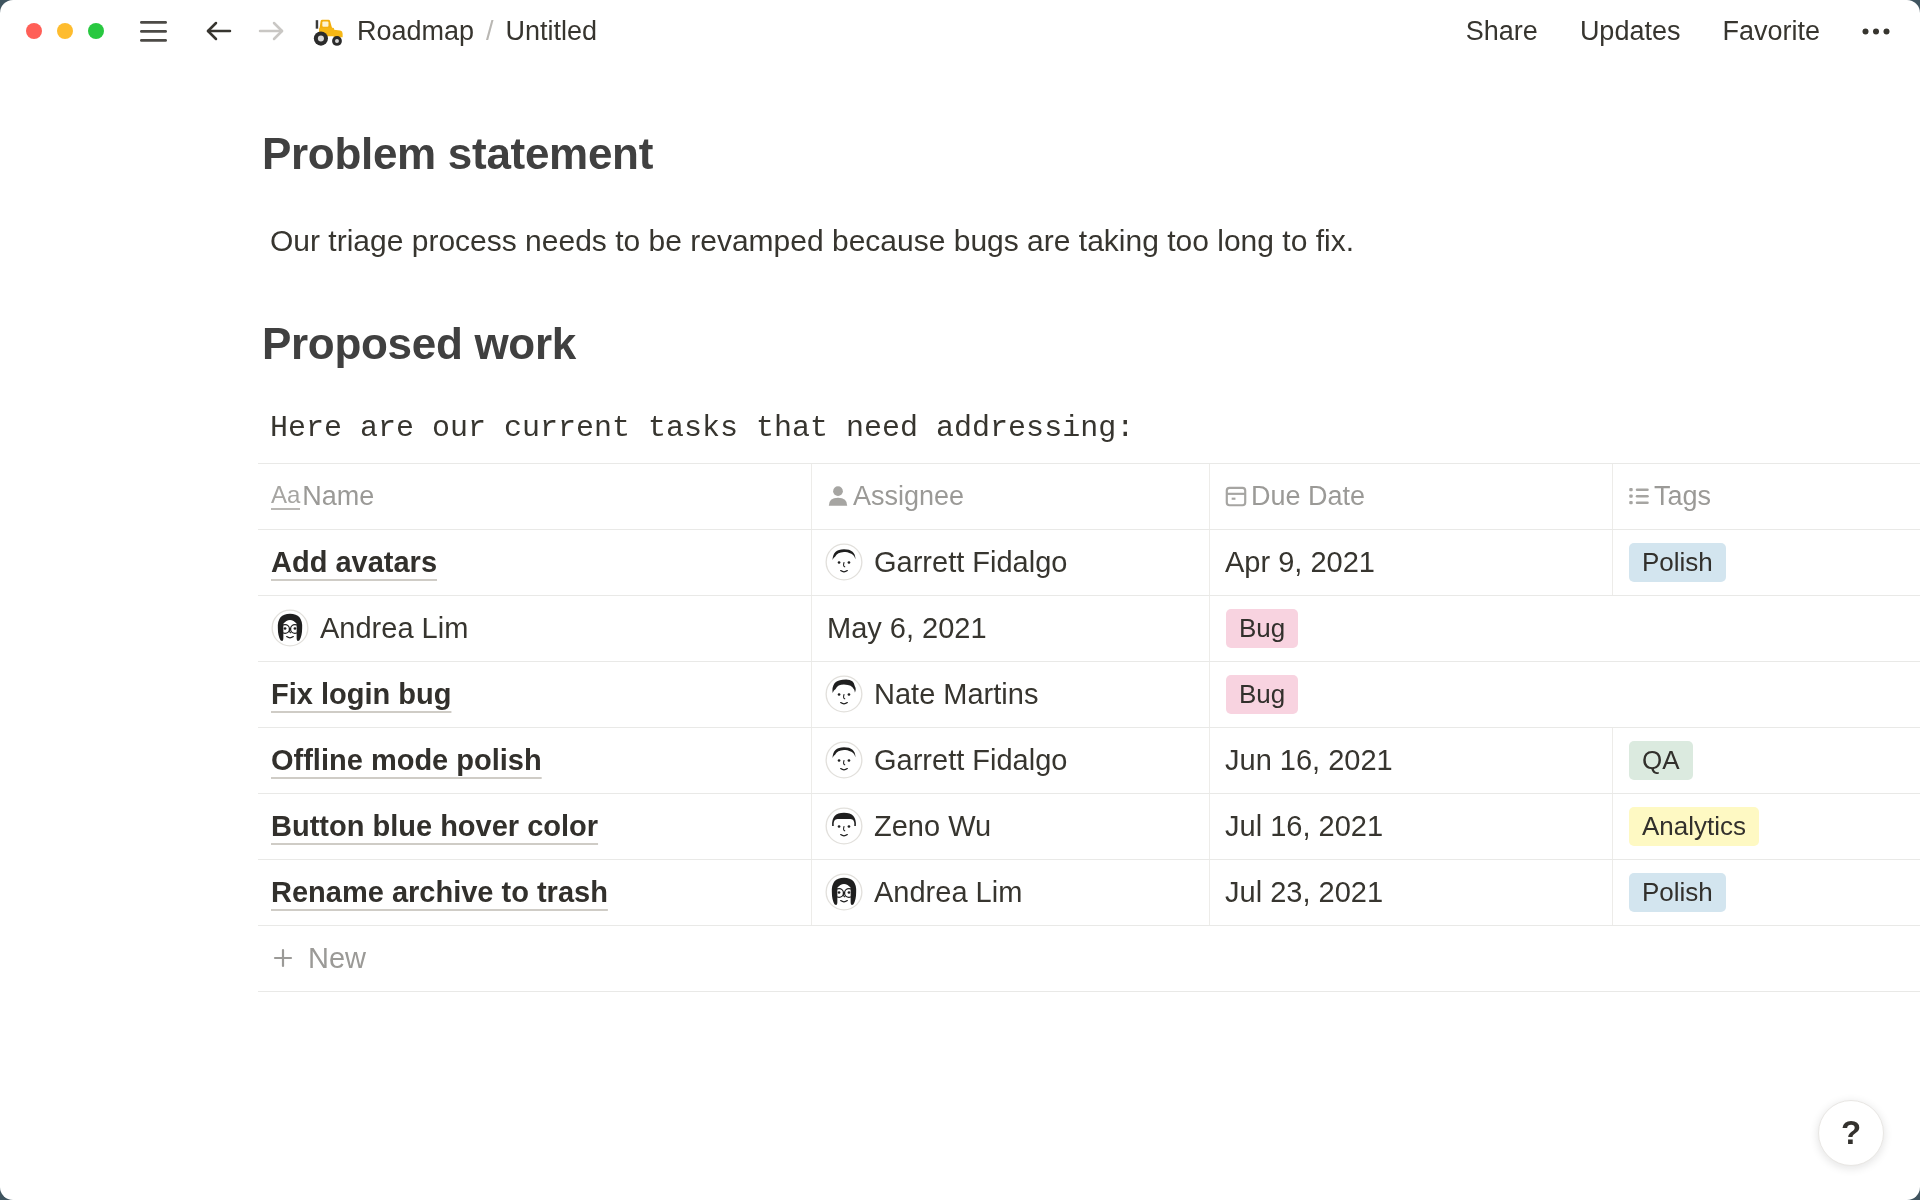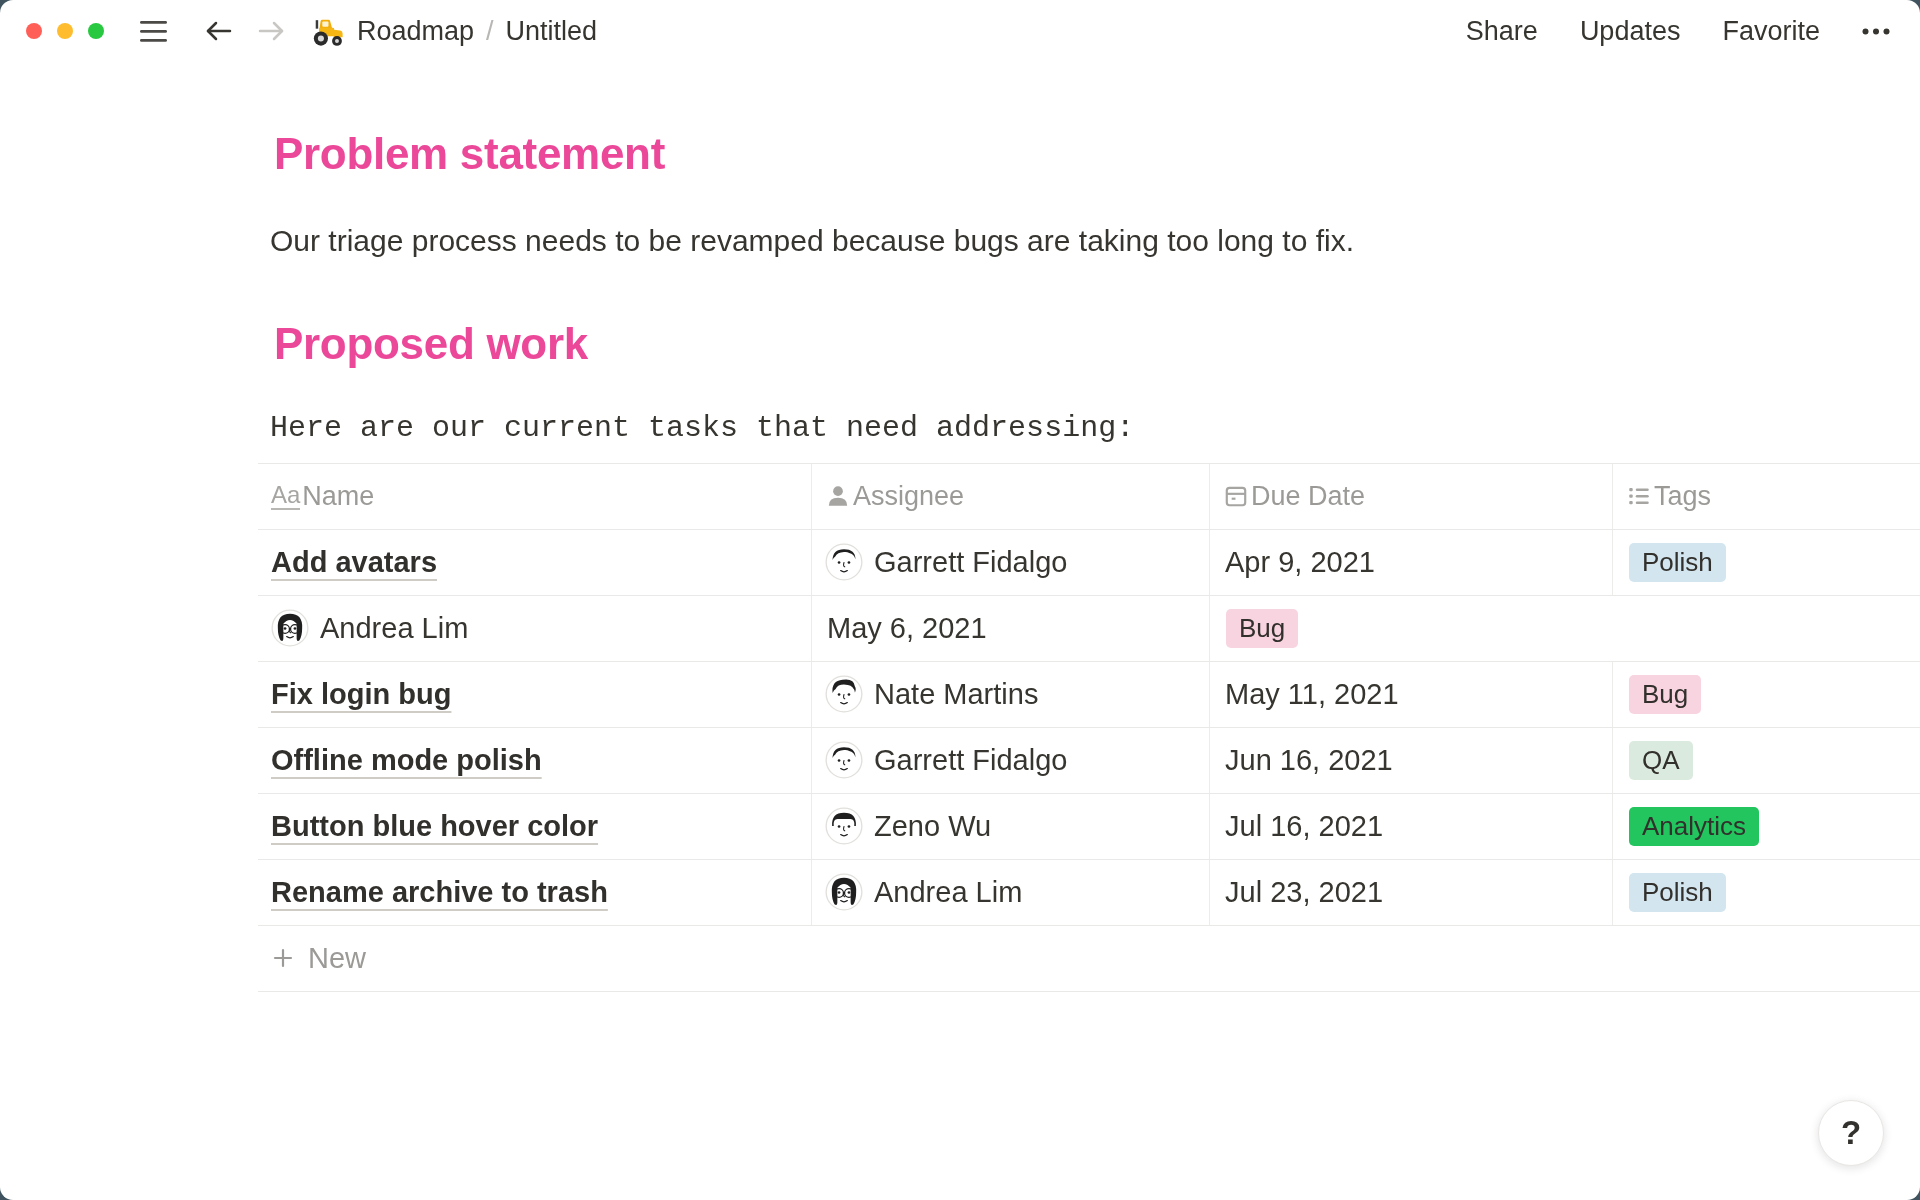--- a/index.html
+++ b/index.html
@@ -15,21 +15,21 @@
   .nav-back{margin-left:38px;}
   .nav-fwd{margin-left:26px;}
   .crumb-icon{margin-left:26px;}
   .crumb{font-size:27px;color:#37352f;margin-left:12px;white-space:nowrap;}
   .crumb-sep{color:#b9b7b3;margin:0 12px;font-size:27px;}
   .tb-right{margin-left:auto;display:flex;align-items:center;gap:42px;}
   .tb-action{font-size:27px;color:#37352f;white-space:nowrap;}
 
   
   .content{padding:0 0 0 258px;}
-  h2{font-size:44px;font-weight:700;line-height:1.2;margin:16px;color:#ec4899;letter-spacing:-0.3px;}
+  h2{font-size:44px;font-weight:700;line-height:1.2;margin:4px;color:#404040;letter-spacing:-0.3px;}
   .para{font-size:30px;line-height:1.45;margin:12px;color:#37352f;}
   .mt-h2a{margin-top:66px;}
   .mt-p1{margin-top:38px;}
   .mt-h2b{margin-top:56px;}
   .mt-p2{margin-top:36px;font-family:Liberation Mono, monospace;}
 
   
   .db-title-row{margin-top:76px;display:flex;align-items:center;gap:16px;height:58px;}
   .db-title{font-size:36px;font-weight:700;color:#32302c;letter-spacing:-0.2px;}
   .db-table{margin-top:10px;border-top:1px solid #e9e9e7;}
@@ -232,23 +232,20 @@
                   <circle cx="20" cy="20" r="18.8" fill="#fff" stroke="#e2e0dc" stroke-width="1.4"></circle>
                   <path d="M8 19 Q6.5 6 18.5 5 Q30.5 3.2 31.5 12 Q33.2 14.5 31.5 18.5 Q30.5 11.5 24 10.5 Q14 8.8 11.2 14.8 Q9.2 15.8 8 19 Z" fill="#1f1f1f"></path>
                   <circle cx="14.8" cy="20.5" r="1.4" fill="#1f1f1f"></circle>
                   <circle cx="25.2" cy="20.5" r="1.4" fill="#1f1f1f"></circle>
                   <path d="M20 20.5 q-1.2 4 0.8 4.6" fill="none" stroke="#1f1f1f" stroke-width="1.1" stroke-linecap="round"></path>
                   <path d="M16.5 29 q3.5 2.6 7 0" fill="none" stroke="#1f1f1f" stroke-width="1.3" stroke-linecap="round"></path>
                 </svg>
               </span>
       <span class="assignee-name">Nate Martins</span>
     </div>
-    <div class="cell due-cell vline">
-      <span>May 11, 2021</span>
-    </div>
     <div class="cell tag-cell">
       <span class="tag" style="background: rgb(248, 211, 224);">Bug</span>
     </div>
   </div>
           <div class="db-grid db-row">
     <div class="cell name-cell vline">
       <span class="task-name">Offline mode polish</span>
     </div>
     <div class="cell assignee-cell vline">
       <span class="avatar">
@@ -284,21 +281,21 @@
                   <path d="M20 20.5 q-1.2 4 0.8 4.6" fill="none" stroke="#1f1f1f" stroke-width="1.1" stroke-linecap="round"></path>
                   <path d="M16.5 29 q3.5 2.6 7 0" fill="none" stroke="#1f1f1f" stroke-width="1.3" stroke-linecap="round"></path>
                 </svg>
               </span>
       <span class="assignee-name">Zeno Wu</span>
     </div>
     <div class="cell due-cell vline">
       <span>Jul 16, 2021</span>
     </div>
     <div class="cell tag-cell">
-      <span class="tag" style="background: #22c55e; text-align: center;">Analytics</span>
+      <span class="tag" style="background: #fef9c3; text-align: center;">Analytics</span>
     </div>
   </div>
           <div class="db-grid db-row">
     <div class="cell name-cell vline">
       <span class="task-name">Rename archive to trash</span>
     </div>
     <div class="cell assignee-cell vline">
       <span class="avatar">
                 <svg width="38" height="38" viewBox="0 0 40 40">
                   <circle cx="20" cy="20" r="18.8" fill="#fff" stroke="#e2e0dc" stroke-width="1.4"></circle>

